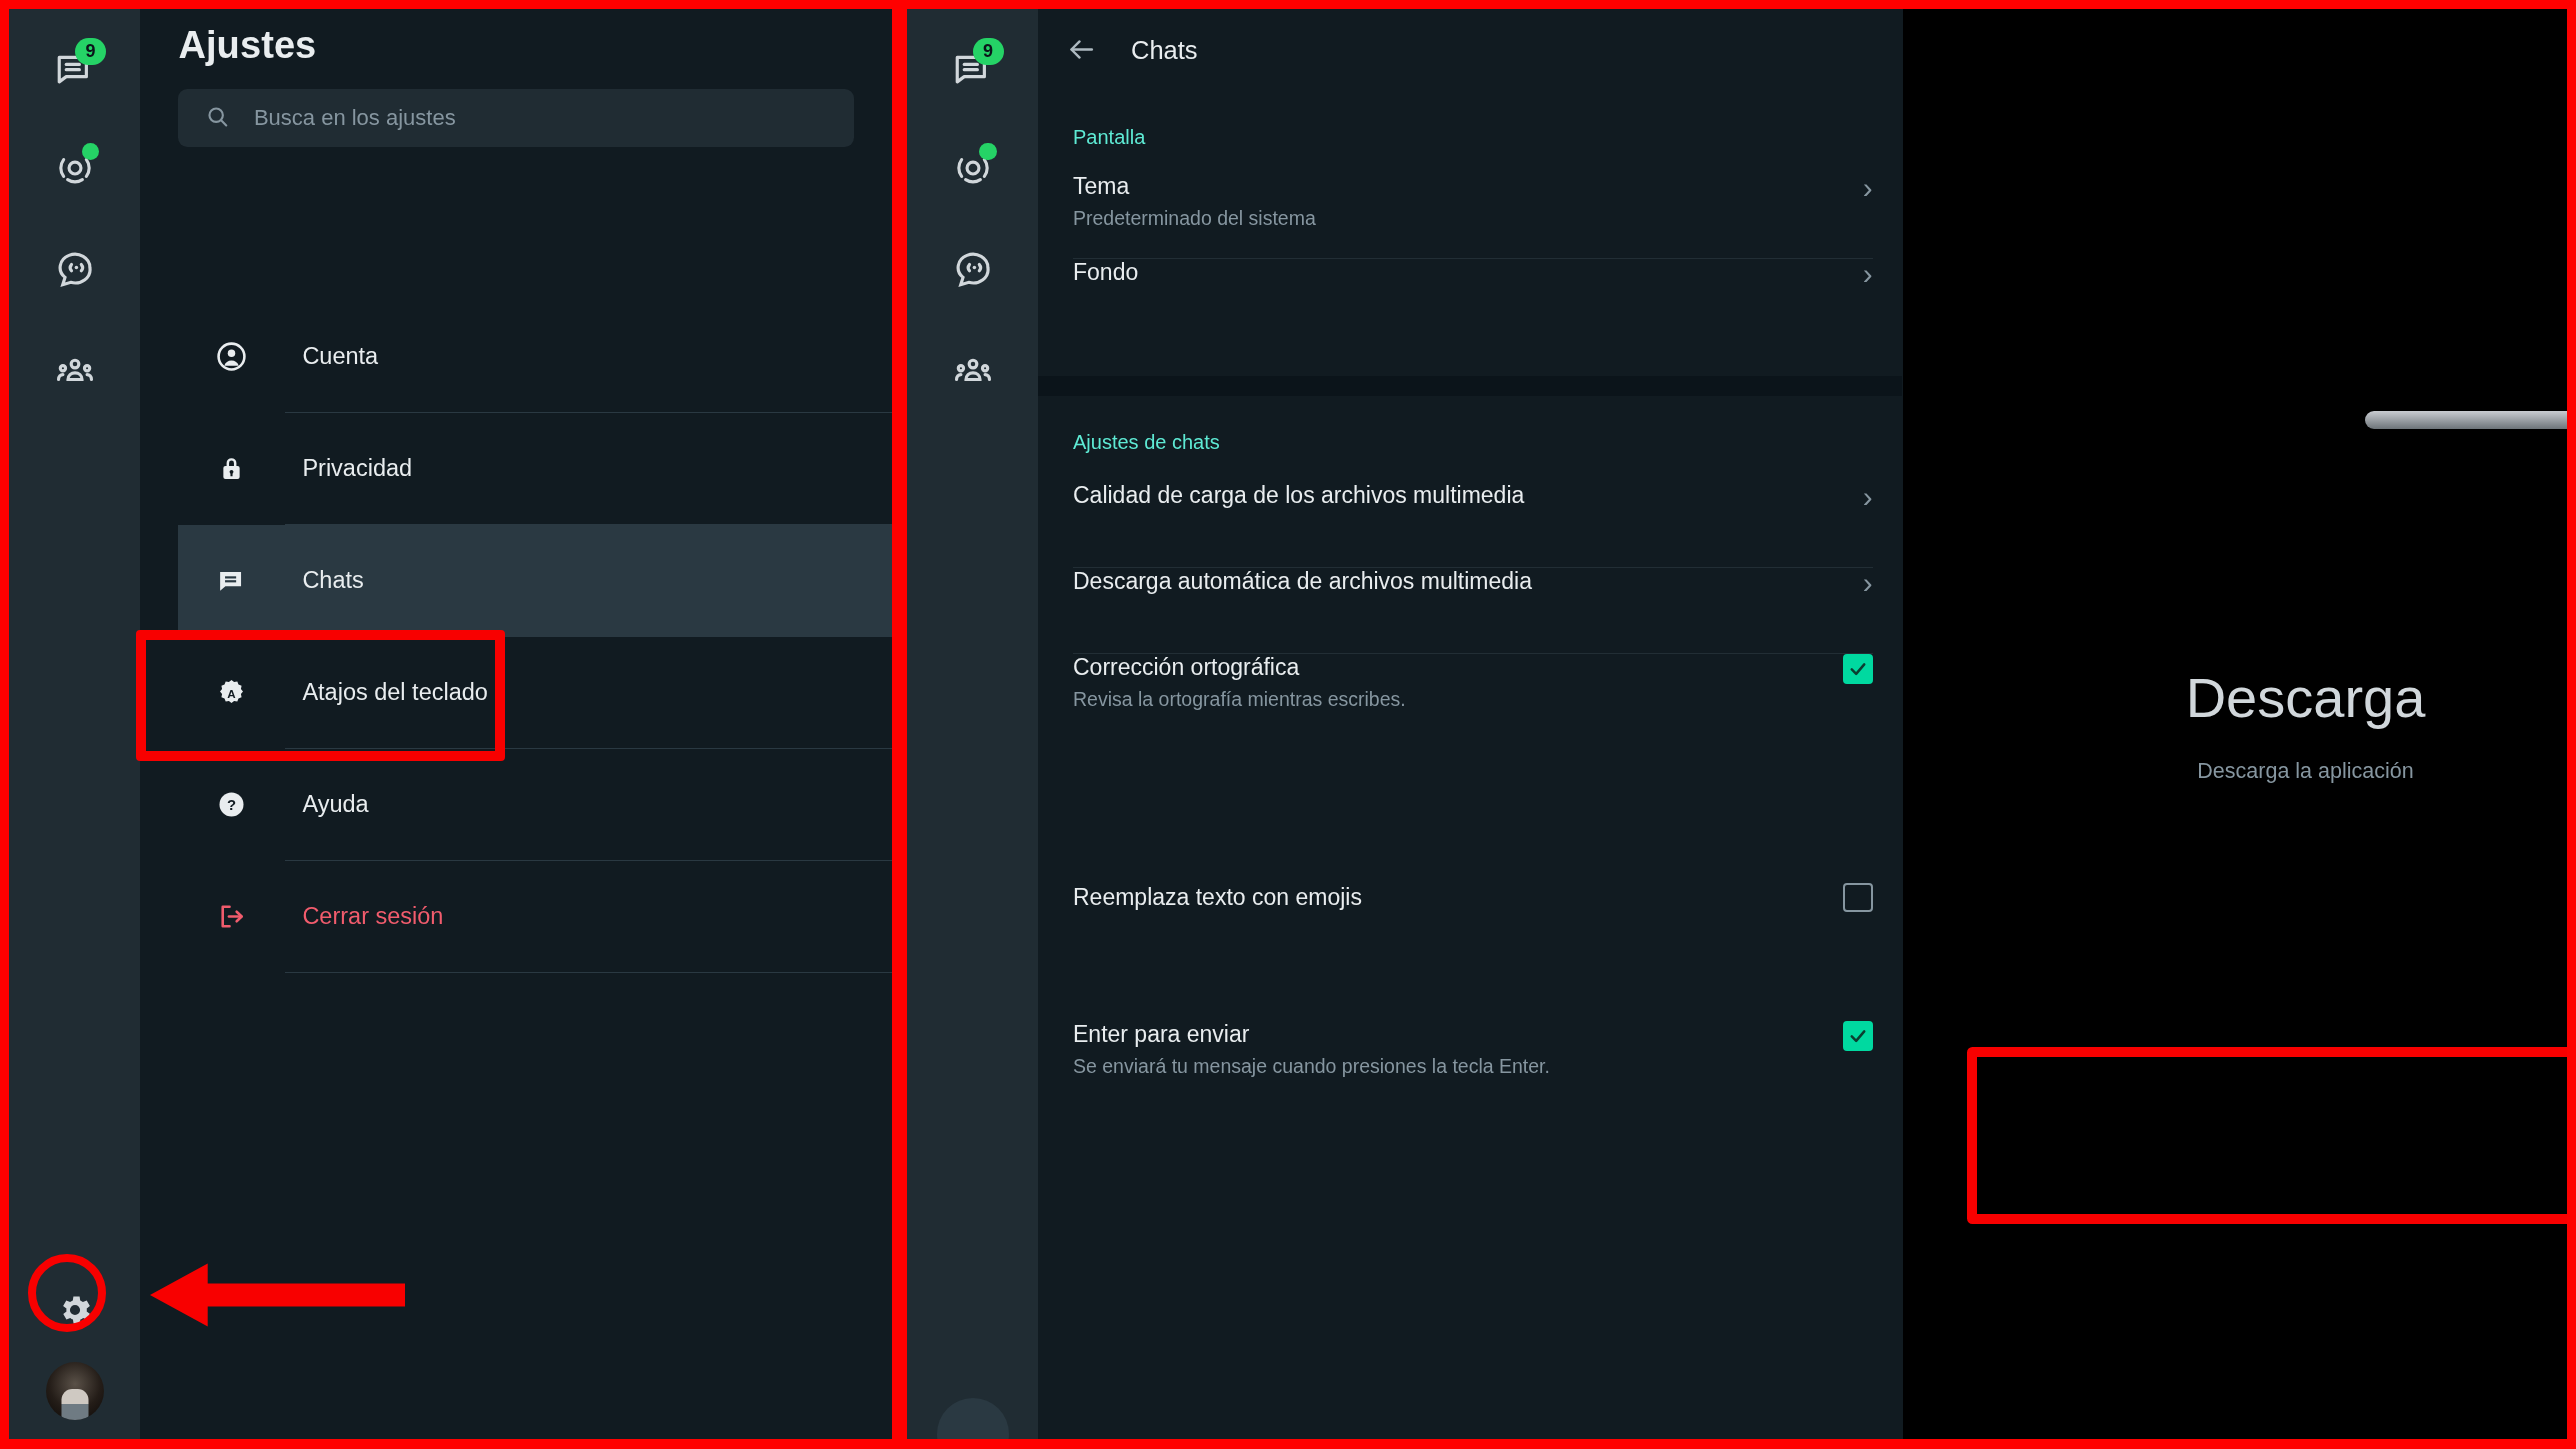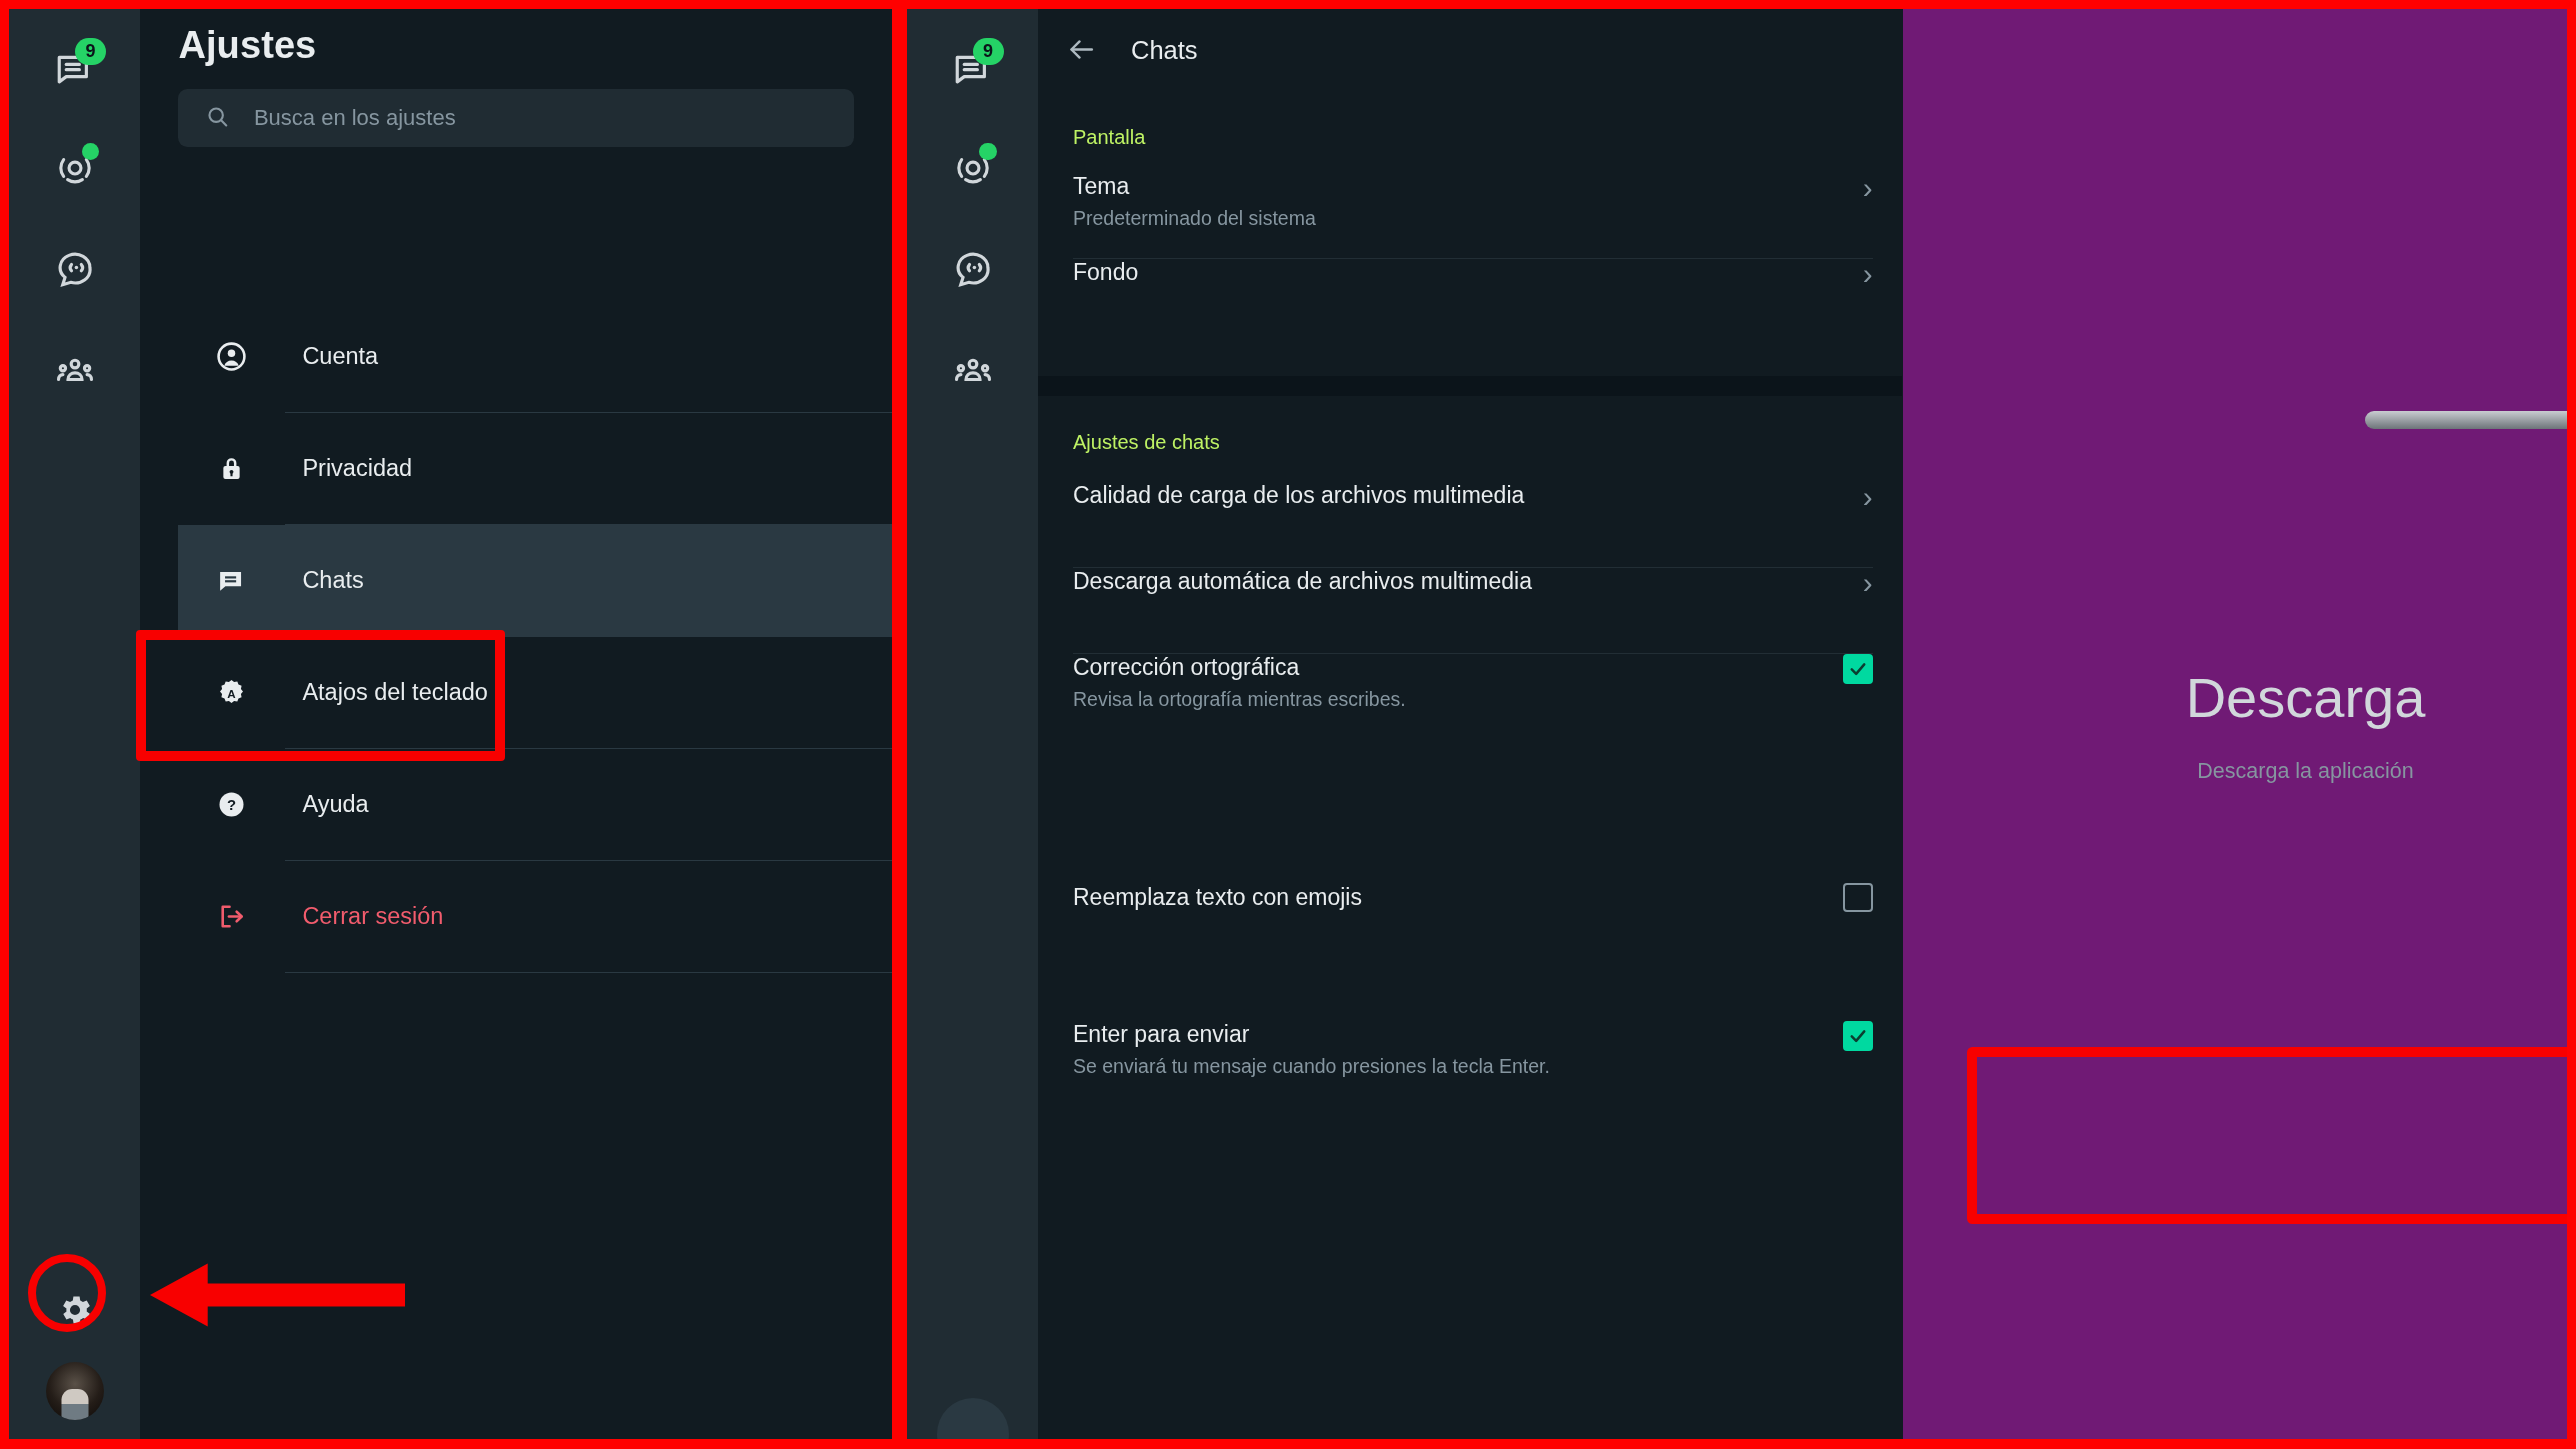--- a/index.html
+++ b/index.html
@@ -128,21 +128,21 @@
   .chats-pane {
     position: absolute; left: 131px; top: 0; width: 864px; bottom: 0;
     background: #111b21;
   }
   .chats-header {
     height: 82px; display: flex; align-items: center; padding-left: 28px; gap: 34px;
   }
   .chats-header .ch-title { color: #e9edef; font-size: 25.5px; }
 
   .sec-label {
-    color: #bef264; font-size: 20px;
+    color: #5eead4; font-size: 20px;
     padding: 35px 0 0 35px;
   }
   .row {
     position: relative;
     min-height: 86px;
     display: flex; align-items: flex-start; justify-content: space-between;
     padding: 0 29.5px 0 35px;
   }
   .row-texts { display: flex; flex-direction: column; gap: 5.4px; max-width: 631px; }
   .row-title { color: #e9edef; font-size: 23px; }
@@ -165,21 +165,21 @@
   .anno-box-emoji {
     position: absolute;
     left: 1060px; top: 1038px; width: 820px; height: 177px;
     border: 10.7px solid #f80000; border-radius: 5.4px;
     pointer-events: none; z-index: 5;
   }
 
   
   .preview-pane {
     position: absolute; left: 996px; top: 0; right: 0; bottom: 0;
-    background: #701a75;
+    background: #000000;
     display: flex; flex-direction: column; align-items: center; justify-content: center;
   }
   .preview-title { color: #d1d7db; font-size: 56px; font-weight: 300; white-space: nowrap; margin-left: 141px; }
   .preview-sub { color: #8696a0; font-size: 21.5px; margin-top: 29.5px; white-space: nowrap; margin-left: 141px; }
   .preview-device {
     position: absolute; right: -80px; top: 402px;
     width: 282px; height: 17.4px; border-radius: 9.4px;
     background: linear-gradient(#c9ccd1, #6d7479);
   }
   .half-circle {

